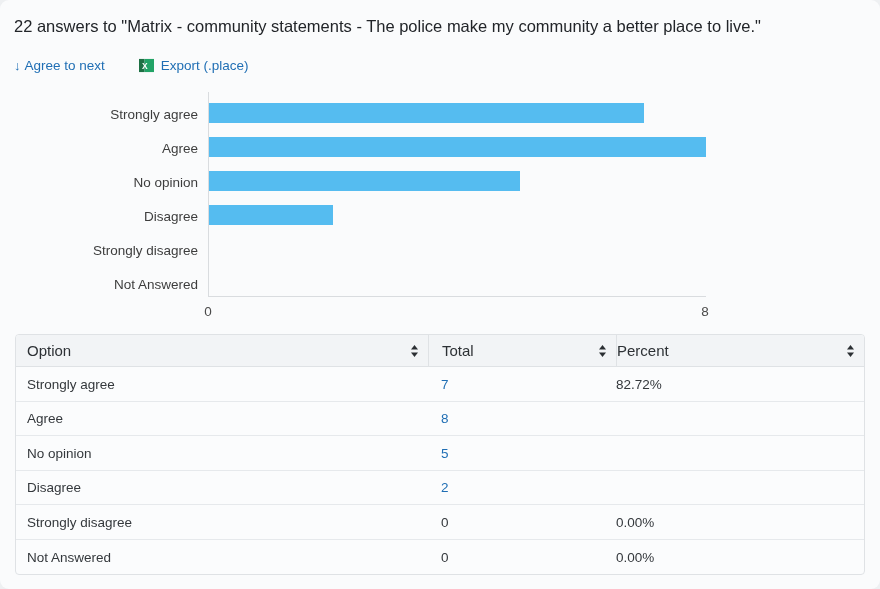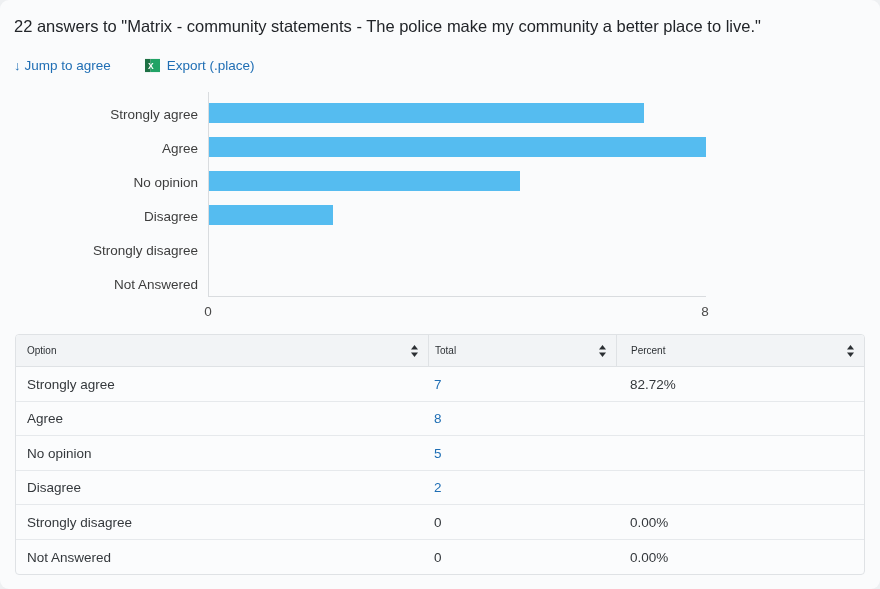--- a/index.html
+++ b/index.html
@@ -152,27 +152,27 @@
     border-bottom: 1px solid #e6e9ec;
     box-sizing: border-box;
   }
   .tbl-row.last { border-bottom: none; }
   .tbl-head {
     height: 32px;
     background: #f2f4f6;
     border-bottom: 1px solid #dfe2e5;
   }
   .c-option { width: 412px; position: relative; box-sizing: border-box; padding-left: 11px; }
-  .c-total  { width: 188px; position: relative; box-sizing: border-box; padding-left: 6px; }
-  .c-percent{ width: 248px; position: relative; box-sizing: border-box; padding-left: 14px; }
+  .c-total  { width: 188px; position: relative; box-sizing: border-box; padding-left: 13px; }
+  .c-percent{ width: 248px; position: relative; box-sizing: border-box; padding-left: 0; }
   .tbl-head .c-total,
   .tbl-head .c-percent { border-left: 1px solid #dfe2e5; height: 32px; display: flex; align-items: center; }
   .tbl-head .c-option { height: 32px; display: flex; align-items: center; }
   .th-text {
-    font-size: 10px;
+    font-size: 15px;
     color: #2d3135;
     white-space: nowrap;
   }
   .sort-icon {
     position: absolute;
     right: 9px;
     top: 50%;
     transform: translateY(-50%);
     width: 9px;
     height: 13px;
@@ -197,21 +197,21 @@
 </head>
 <body>
 
 <div class="page-card">
 
   <div class="question-title">22 answers to "Matrix - community statements - The police make my community a better place to live."</div>
 
   <div class="action-bar">
     <a class="jump-link">
       <span class="jump-arrow">↓</span>
-      <span>Jump to agree</span>
+      <span>Agree to next</span>
     </a>
     <a class="export-link">
       <svg class="xlsx-icon" viewBox="0 0 16 16">
         <rect x="0" y="1" width="6" height="14" fill="#1d7044"></rect>
         <rect x="6" y="1" width="10" height="14" fill="#21a366"></rect>
         <rect x="1.6" y="4.2" width="7" height="7.6" fill="#ffffff" opacity="0"></rect>
         <text x="3.2" y="11.6" font-family="Liberation Sans, sans-serif" font-size="9" font-weight="bold" fill="#ffffff">X</text>
       </svg>
       <span>Export (.place)</span>
     </a>

